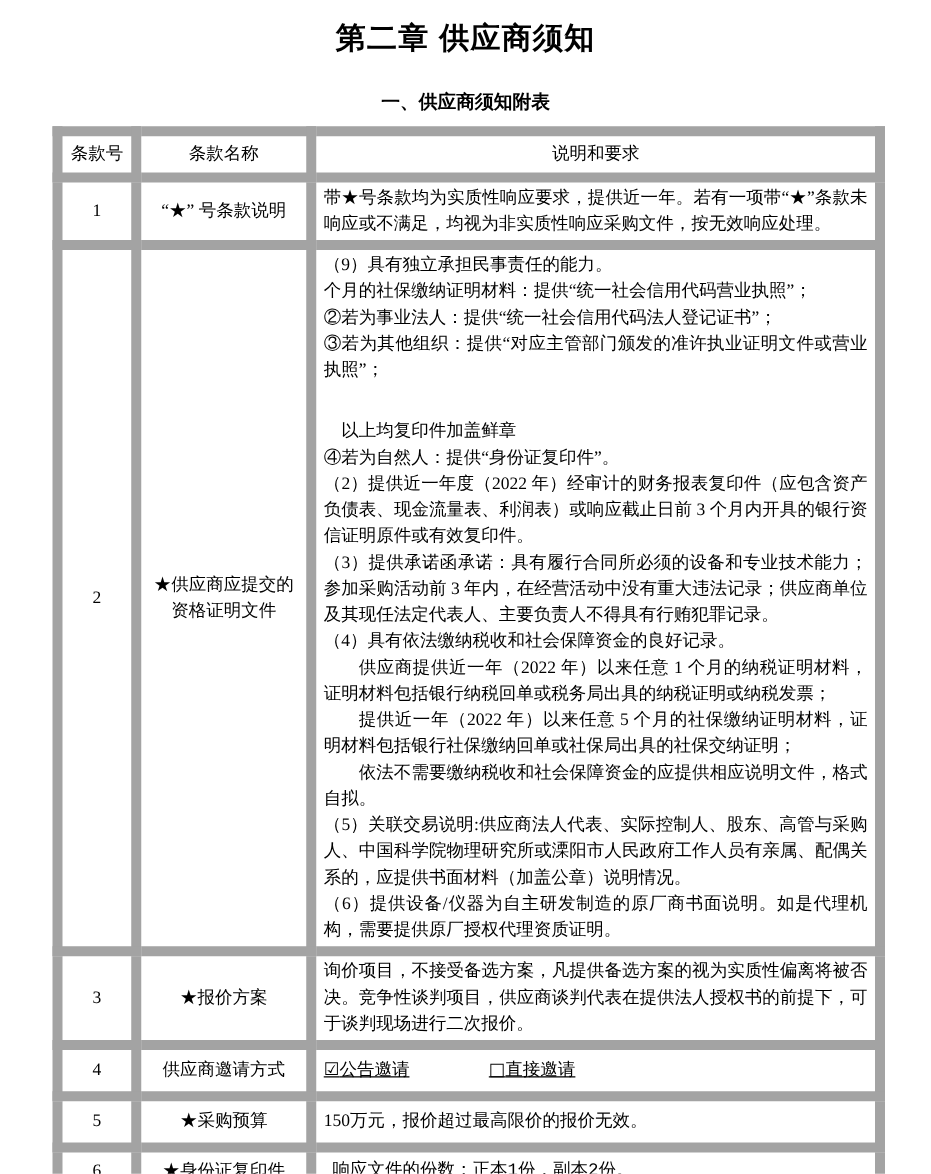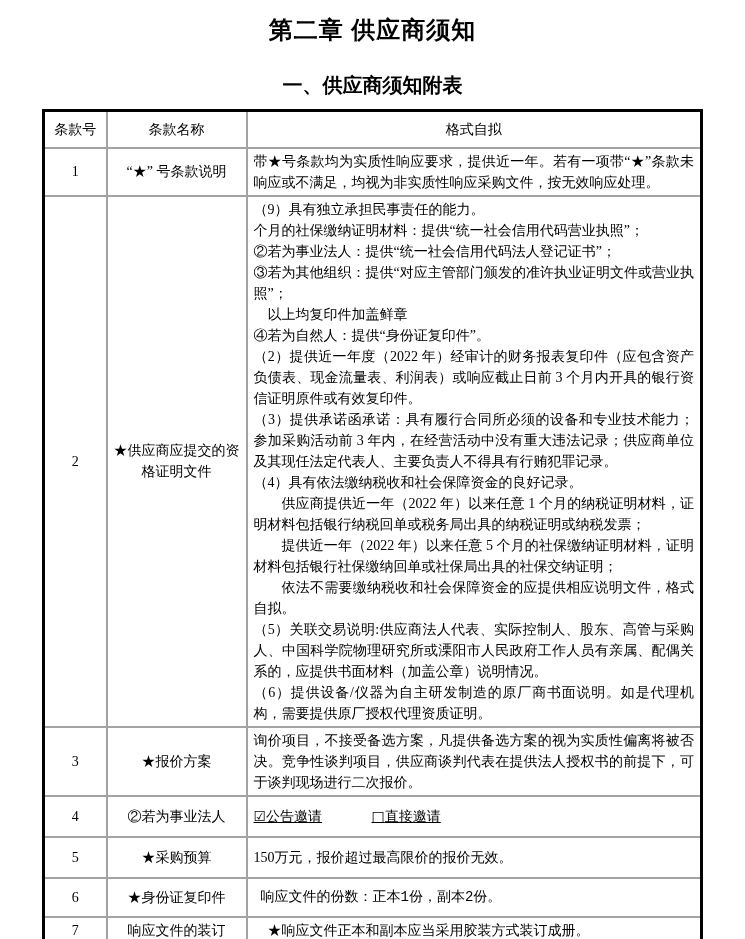--- a/index.html
+++ b/index.html
@@ -18,33 +18,33 @@
     font-family: "Liberation Sans", "DejaVu Sans", sans-serif;
     font-weight: bold;
     font-size: 24px;
     padding-top: 14px;
     letter-spacing: 1px;
   }
   .doc-subtitle {
     text-align: center;
     font-family: "Liberation Sans", "DejaVu Sans", sans-serif;
     font-weight: bold;
-    font-size: 20px;
+    font-size: 15px;
     margin-top: 26px;
   }
 
   table.notice {
     margin: 10px 0 0 42px;
     width: 658px;
     border-collapse: collapse;
     table-layout: fixed;
     border: 3px solid #000;
   }
   table.notice td {
-    border: 2px solid #a3a3a3;
+    border: 8px solid #a3a3a3;
     font-size: 14px;
     vertical-align: middle;
     padding: 2px 6px;
     line-height: 21px;
   }
   td.c-no, td.c-name { text-align: center; }
   td.c-name { padding: 2px 8px; }
   td.c-desc { vertical-align: middle; }
 
   tr.hdr td { height: 37px; text-align: center; }
@@ -52,26 +52,26 @@
   tr.row-3 td { height: 60px; }
   tr.row-4 td { height: 41px; }
   tr.row-5 td { height: 41px; }
   tr.row-6 td { height: 39px; }
   tr.row-7 td { height: 29px; }
 
   .c-desc p {
     margin: 0;
     text-align: justify;
   }
-  .c-desc p.ind1  { text-indent: 1em; }
+  .c-desc p.ind1  { text-indent: 1em; margin-top: 28px; }
   .c-desc p.ind2  { text-indent: 2em; }
   .c-desc p.ind05 { text-indent: 0.5em; font-family: Liberation Mono, monospace; }
 
   .opt { white-space: nowrap; text-decoration: underline; }
-  .opt + .opt { margin-left: 46px; }
+  .opt + .opt { margin-left: 60px; }
   .box-glyph { font-family: "DejaVu Sans", sans-serif; font-size: 14px; }
 </style>
 </head>
 <body>
 
 <div class="page">
 
   <div class="doc-title">第二章 供应商须知</div>
   <div class="doc-subtitle">一、供应商须知附表</div>
 
@@ -79,21 +79,21 @@
     <colgroup>
       <col style="width:63px">
       <col style="width:140px">
       <col style="width:455px">
     </colgroup>
 
     <tbody>
         <tr class="hdr">
       <td>条款号</td>
       <td>条款名称</td>
-      <td>格式自拟</td>
+      <td>说明和要求</td>
     </tr>
 
     <tr class="row-1">
       <td class="c-no">1</td>
       <td class="c-name">“★” 号条款说明</td>
       <td class="c-desc">
         <p>带★号条款均为实质性响应要求，提供近一年。若有一项带“★”条款未响应或不满足，均视为非实质性响应采购文件，按无效响应处理。</p>
       </td>
     </tr>
 
@@ -121,21 +121,21 @@
     <tr class="row-3">
       <td class="c-no">3</td>
       <td class="c-name">★报价方案</td>
       <td class="c-desc">
         <p>询价项目，不接受备选方案，凡提供备选方案的视为实质性偏离将被否决。竞争性谈判项目，供应商谈判代表在提供法人授权书的前提下，可于谈判现场进行二次报价。</p>
       </td>
     </tr>
 
     <tr class="row-4">
       <td class="c-no">4</td>
-      <td class="c-name">②若为事业法人</td>
+      <td class="c-name">供应商邀请方式</td>
       <td class="c-desc">
         <span class="opt"><span class="box-glyph">☑</span><span>公告邀请</span></span>
         <span class="opt"><span class="box-glyph">□</span><span>直接邀请</span></span>
       </td>
     </tr>
 
     <tr class="row-5">
       <td class="c-no">5</td>
       <td class="c-name">★采购预算</td>
       <td class="c-desc">

